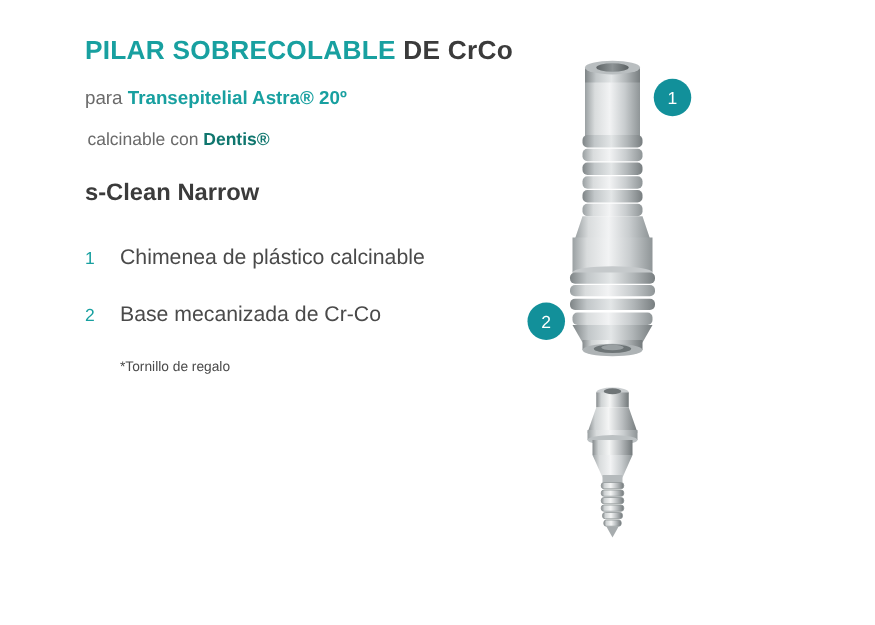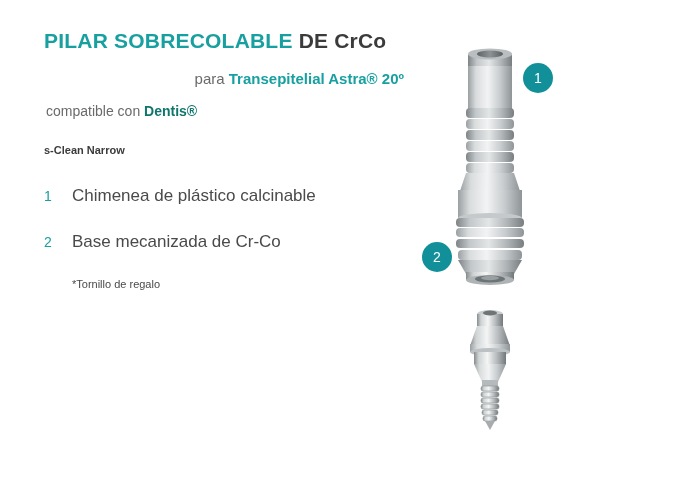--- a/index.html
+++ b/index.html
@@ -16,21 +16,21 @@
   }
   .page {
     position: relative;
     width: 700px;
     height: 500px;
   }
 
   
   .text-col {
     position: absolute;
-    left: 44px;
+    left: 68px;
     top: 28px;
     width: 360px;
   }
 
   .title {
     font-size: 21px;
     font-weight: bold;
     letter-spacing: 0.2px;
     line-height: 26px;
     margin: 0 0 14px 0;
@@ -38,34 +38,33 @@
   }
   .title .accent { color: #18a0a0; }
   .title .dark { color: #3b3b3b; }
 
   .subline {
     font-size: 15px;
     line-height: 22px;
     margin: 0 0 10px 0;
     color: #6a6a6a;
     font-weight: 400;
-    text-align: right;
   }
   .subline .accent { color: #18a0a0; font-weight: 600; }
 
   .subline2 {
     font-size: 14px;
     line-height: 22px;
     margin: 0 0 22px 2px;
     color: #6a6a6a;
   }
   .subline2 .accent { color: #0f766e; font-weight: 600; }
 
   .model-name {
-    font-size: 11px;
+    font-size: 19px;
     font-weight: bold;
     color: #3b3b3b;
     margin: 0 0 30px 0;
   }
 
   .legend-row {
     display: flex;
     align-items: baseline;
     margin-bottom: 26px;
   }
@@ -120,21 +119,21 @@
 
     <h1 class="title">
       <span class="accent">PILAR SOBRECOLABLE</span><span class="dark"> DE CrCo</span>
     </h1>
 
     <p class="subline">
       <span>para </span><span class="accent">Transepitelial Astra® 20º</span>
     </p>
 
     <p class="subline2">
-      <span>compatible con </span><span class="accent">Dentis®</span>
+      <span>calcinable con </span><span class="accent">Dentis®</span>
     </p>
 
     <p class="model-name">s-Clean Narrow</p>
 
     <div class="legend-row">
       <span class="legend-num">1</span>
       <span class="legend-text">Chimenea de plástico calcinable</span>
     </div>
 
     <div class="legend-row">

